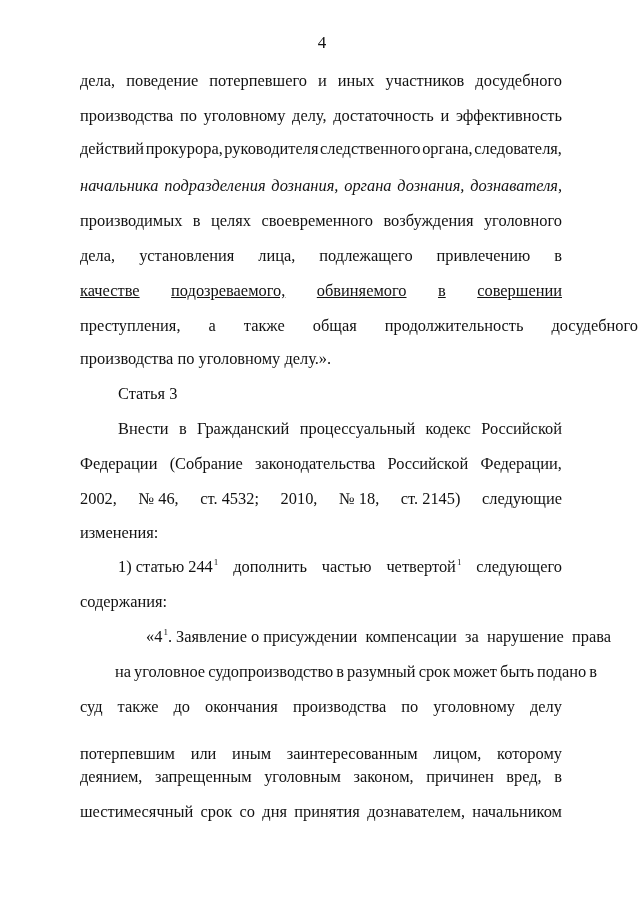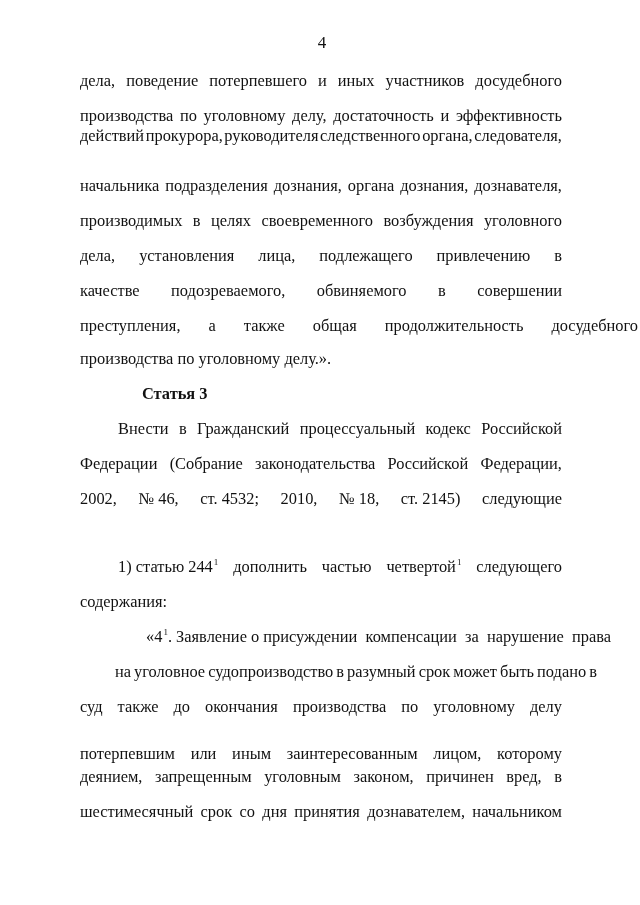--- a/index.html
+++ b/index.html
@@ -42,23 +42,22 @@
       justify-content: space-between;
     }
     .line.plain {
       display: block;
     }
     .line.indent {
       left: 118px;
       width: 444px;
     }
     .line.heading {
-      font-weight: bold;
+      font-weight: normal;
       display: block;
-      margin-left: 24px;
     }
     sup {
       font-size: 9px;
       vertical-align: 0;
       position: relative;
       top: -7px;
       margin-left: 1px;
     }
   </style>
 </head>
@@ -80,29 +79,29 @@
       </div>
       <div class="line" style="top: 106px;">
         <span>производства</span>
         <span>по</span>
         <span>уголовному</span>
         <span>делу,</span>
         <span>достаточность</span>
         <span>и</span>
         <span>эффективность</span>
       </div>
-      <div class="line" style="top: 126px; align-items: center;">
+      <div class="line" style="top: 139px; align-items: center;">
         <span>действий</span>
         <span>прокурора,</span>
         <span>руководителя</span>
         <span>следственного</span>
         <span>органа,</span>
         <span>следователя,</span>
       </div>
-      <div class="line" style="top: 176px;">
+      <div class="line" style="top: 176px; font-style: italic;">
         <span>начальника</span>
         <span>подразделения</span>
         <span>дознания,</span>
         <span>органа</span>
         <span>дознания,</span>
         <span>дознавателя,</span>
       </div>
       <div class="line" style="top: 211px;">
         <span>производимых</span>
         <span>в</span>
@@ -112,21 +111,21 @@
         <span>уголовного</span>
       </div>
       <div class="line" style="top: 246px;">
         <span>дела,</span>
         <span>установления</span>
         <span>лица,</span>
         <span>подлежащего</span>
         <span>привлечению</span>
         <span>в</span>
       </div>
-      <div class="line" style="top: 281px;">
+      <div class="line" style="top: 281px; text-decoration: underline;">
         <span>качестве</span>
         <span>подозреваемого,</span>
         <span>обвиняемого</span>
         <span>в</span>
         <span>совершении</span>
       </div>
       <div class="line" style="top: 316px; gap: 28px;">
         <span>преступления,</span>
         <span>а</span>
         <span>также</span>
@@ -158,20 +157,21 @@
       <div class="line" style="top: 489px; gap: 20px;">
         <span>2002,</span>
         <span>№ 46,</span>
         <span>ст. 4532;</span>
         <span>2010,</span>
         <span>№ 18,</span>
         <span>ст. 2145)</span>
         <span>следующие</span>
       </div>
     </div>
+  <div class="line plain" style="top:523px">изменения:</div>
 
   <div class="line indent" style="top:557px">
     <span><span>1) статью 244</span><sup>1</sup></span>
     <span>дополнить</span>
     <span>частью</span>
     <span><span>четвертой</span><sup>1</sup></span>
     <span>следующего</span>
   </div>
   <div class="line plain" style="top:592px">содержания:</div>
 

